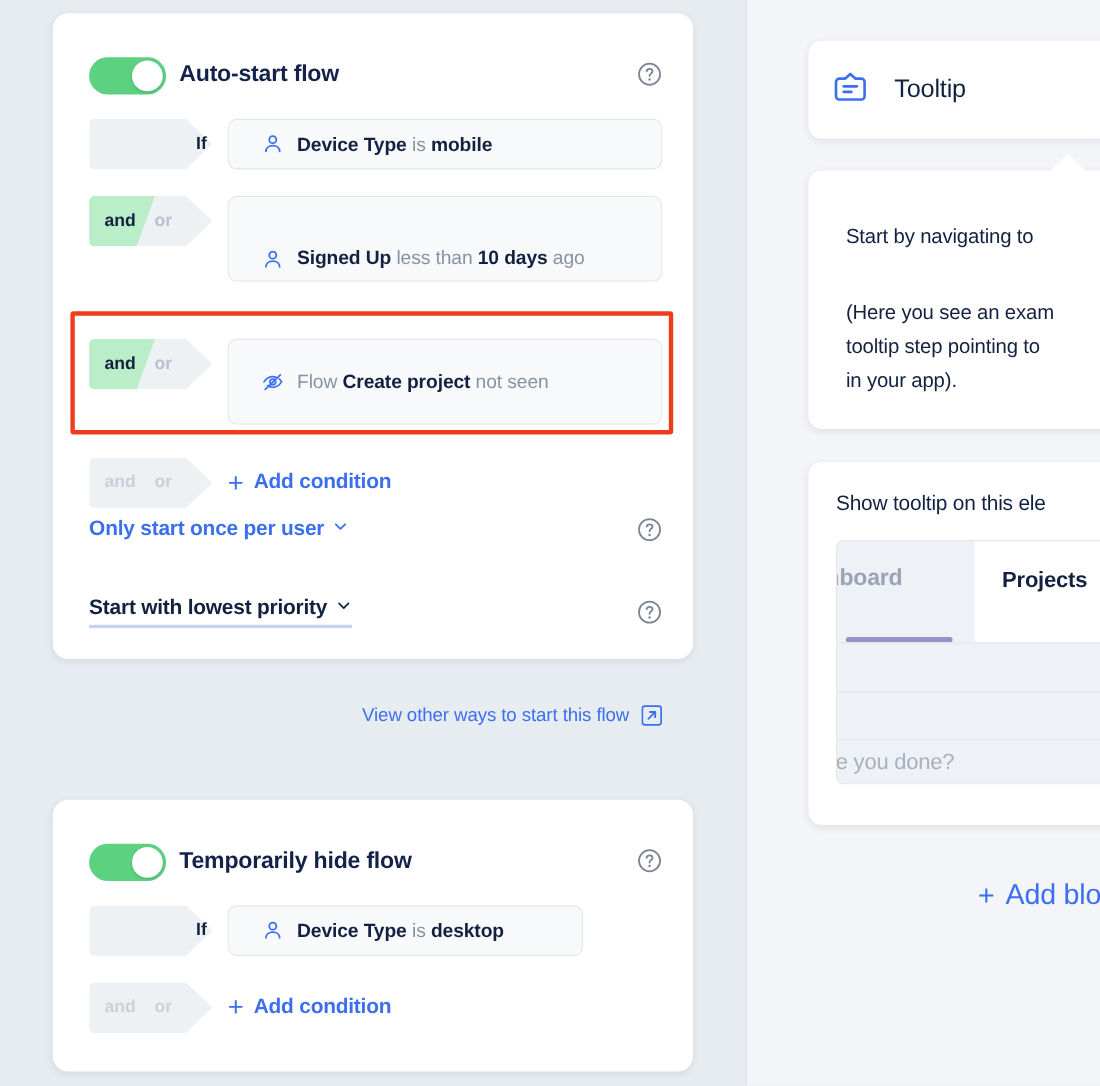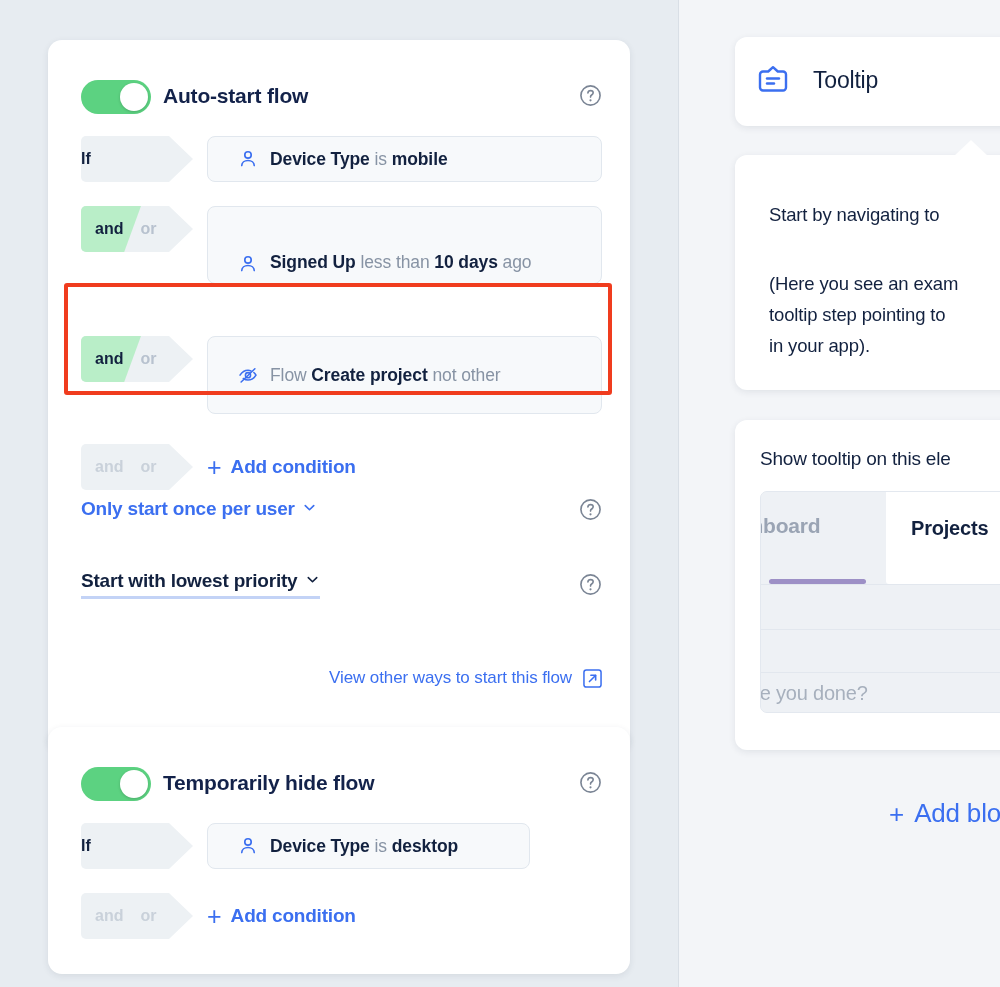--- a/index.html
+++ b/index.html
@@ -23,21 +23,21 @@
     border-left: 1px solid #d9dfe6;
   }
 
   
   .card {
     position: absolute;
     background: #ffffff;
     border-radius: 14px;
     box-shadow: 0 2px 7px rgba(30,45,70,.09);
   }
-  #card-autostart { left: 48px; top: 40px; width: 582px; height: 712px; }
+  #card-autostart { left: 48px; top: 12px; width: 582px; height: 587px; }
   #card-hide      { left: 48px; top: 727px; width: 582px; height: 247px; }
 
   
   .toggle-row { position: absolute; left: 33px; top: 36px; right: 28px; height: 40px; }
   .toggle {
     position: absolute; left: 0; top: 4px;
     width: 70px; height: 34px; border-radius: 17px;
     background: #5cd281;
     cursor: pointer;
   }
@@ -81,21 +81,21 @@
     border-radius: 5px 0 0 5px;
   }
   .tag .t-and, .tag .t-or, .tag .t-if {
     position: relative; z-index: 2;
     font-size: 16px; font-weight: 600;
   }
   .tag .t-and { margin-left: 14px; color: #12213f; }
   .tag .t-or  { margin-left: 17px; color: #b8c2cf; }
   .tag.off .t-and { color: #c9d1da; }
   .tag.off .t-or  { color: #c9d1da; }
-  .tag .t-if { width: 88px; text-align: left; color: #12213f; }
+  .tag .t-if { width: 88px; text-align: right; color: #12213f; margin-left: 19px; }
 
   .pill {
     flex: 1 1 auto;
     min-height: 46px;
     margin-left: 14px;
     background: #f7f9fb;
     border: 1px solid #e1e7ee;
     border-radius: 8px;
     display: flex; align-items: center;
     padding: 8px 29px;
@@ -282,21 +282,21 @@
         </div>
         <div class="pill" style="min-height:78px;">
           <span class="p-icon">
             <svg width="22" height="22" viewBox="0 0 24 24" fill="none">
               <path d="M3.3 12.2s3.4-5.3 8.7-5.3c1.2 0 2.3.27 3.3.7" stroke="#3b6ff0" stroke-width="1.7" stroke-linecap="round"></path>
               <path d="M18.4 9.3c1.4 1.3 2.3 2.9 2.3 2.9s-3.4 5.3-8.7 5.3c-2 0-3.7-.75-5.1-1.7" stroke="#3b6ff0" stroke-width="1.7" stroke-linecap="round"></path>
               <circle cx="12" cy="12.2" r="2.8" stroke="#3b6ff0" stroke-width="1.7"></circle>
               <path d="M4.5 19.6 19.5 5.2" stroke="#3b6ff0" stroke-width="1.7" stroke-linecap="round"></path>
             </svg>
           </span>
-          <span class="p-text"><span class="m">Flow</span> <b>Create project</b> <span class="m">not other</span></span>
+          <span class="p-text"><span class="m">Flow</span> <b>Create project</b> <span class="m">not seen</span></span>
         </div>
       </div>
 
       <div class="cond-row" style="top:404px;">
         <div class="tag off">
           <div class="shape"></div>
           <span class="t-and">and</span>
           <span class="t-or">or</span>
         </div>
         <div class="add-link">

